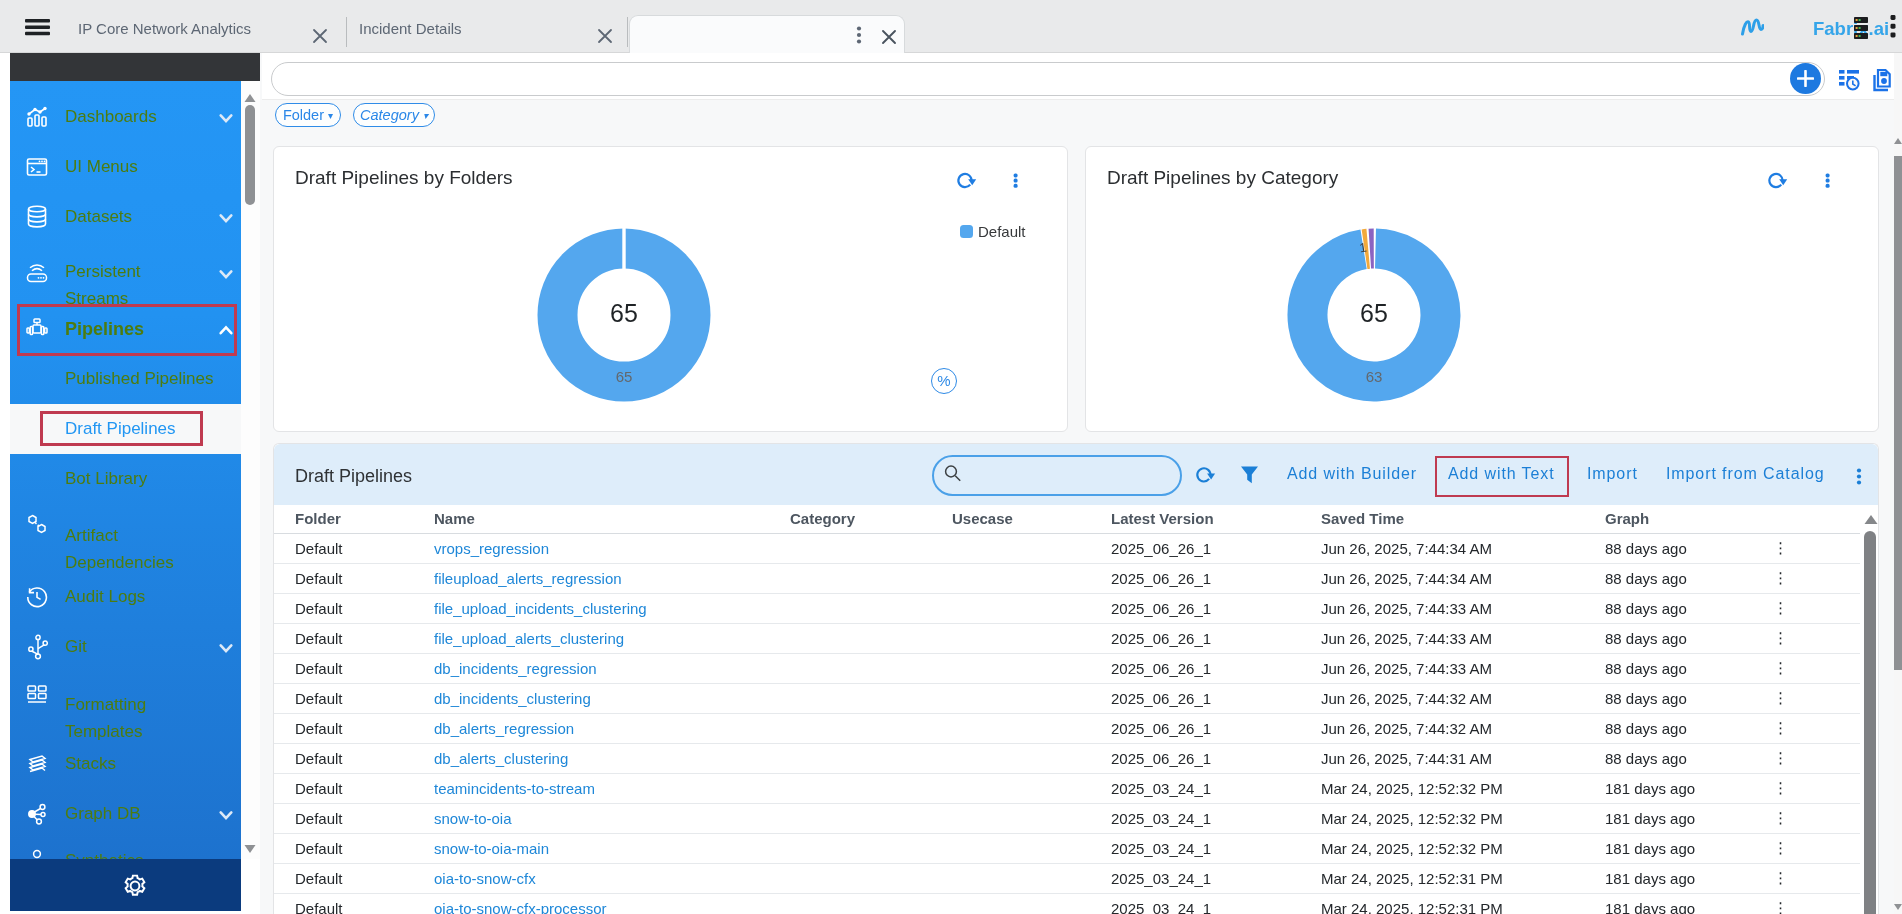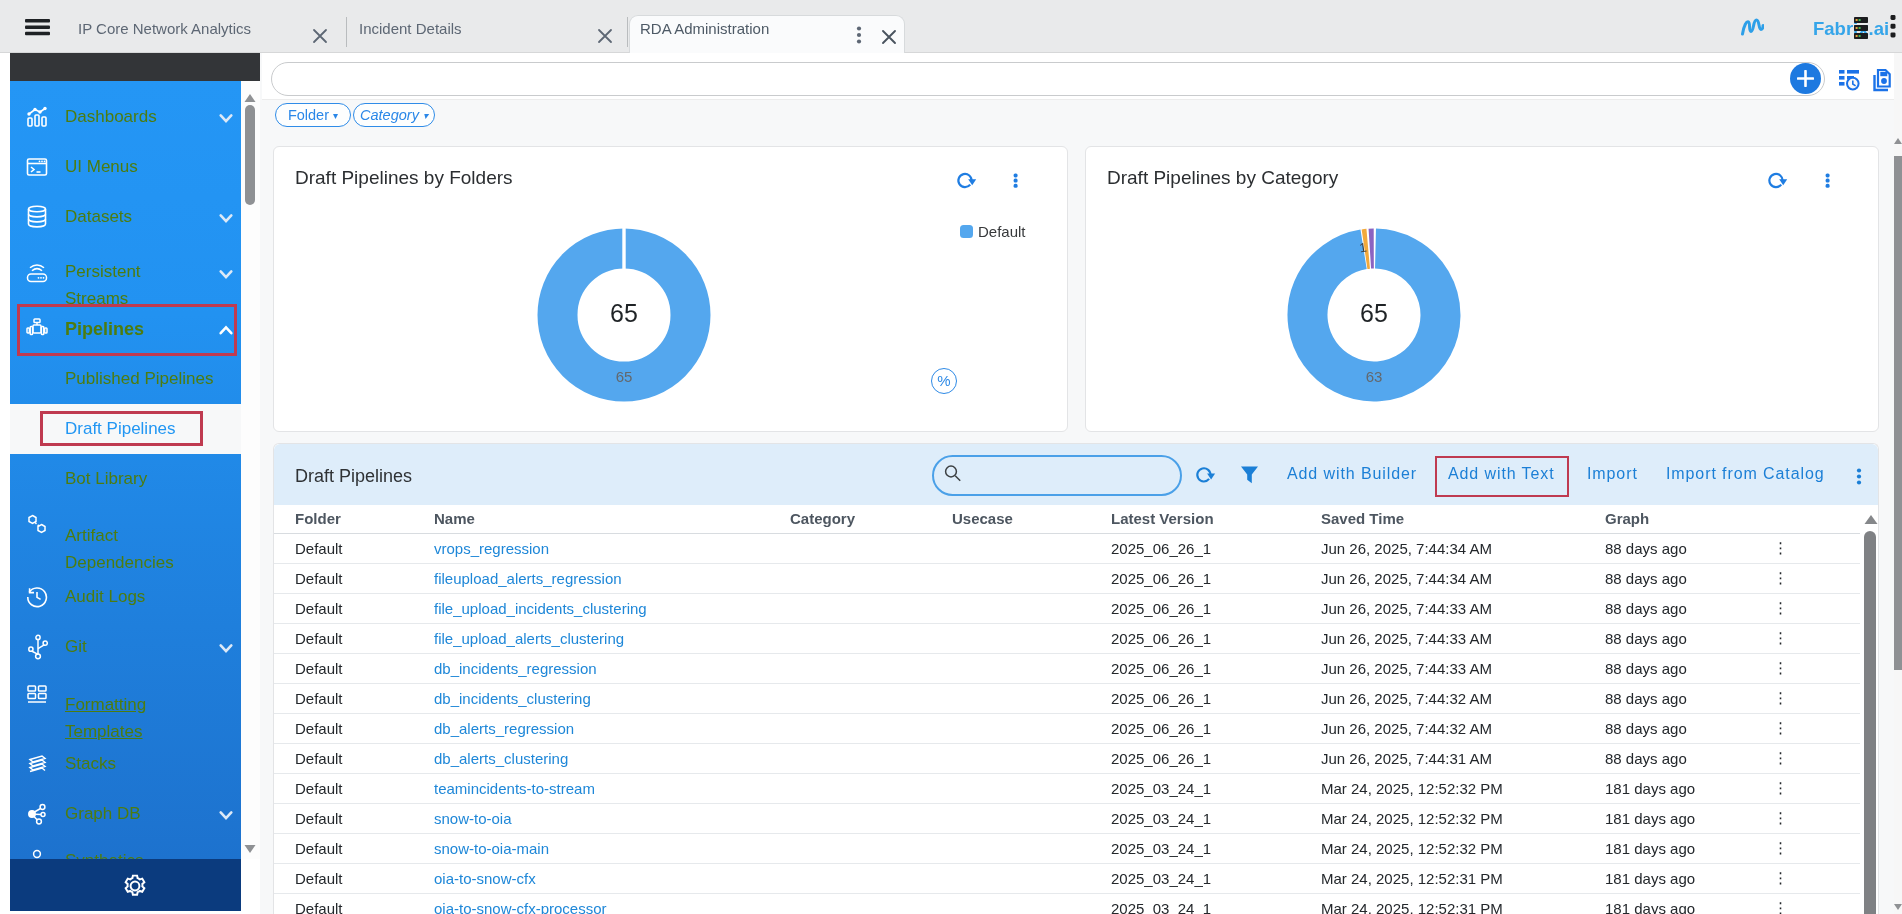--- a/index.html
+++ b/index.html
@@ -63,21 +63,20 @@
   <svg class="abs" style="left:312px;top:28px" width="16" height="16" viewBox="0 0 16 16">
       <path d="M2 2 L14 14 M14 2 L2 14" stroke="#5d6774" stroke-width="1.8" stroke-linecap="round"></path>
     </svg>
   <div class="tabsep" style="left:346px;"></div>
   <div class="tabsep" style="left:627px;"></div>
   <div class="tabtxt" style="left:359px;">Incident Details</div>
   <svg class="abs" style="left:597px;top:28px" width="16" height="16" viewBox="0 0 16 16">
       <path d="M2 2 L14 14 M14 2 L2 14" stroke="#5d6774" stroke-width="1.8" stroke-linecap="round"></path>
     </svg>
   <div class="activetab"></div>
-  <div class="tabtxt" style="left:640px;color:#4e5a66;">RDA Administration</div>
   <svg class="abs" style="left:856px;top:26px" width="6" height="18" viewBox="0 0 6 18">
     <circle cx="3" cy="2.5" r="2.1" fill="#5d6774"></circle>
       <circle cx="3" cy="9" r="2.1" fill="#5d6774"></circle>
       <circle cx="3" cy="15.5" r="2.1" fill="#5d6774"></circle>
   </svg>
   <svg class="abs" style="left:881px;top:29px" width="16" height="16" viewBox="0 0 16 16">
       <path d="M2 2 L14 14 M14 2 L2 14" stroke="#49535e" stroke-width="1.9" stroke-linecap="round"></path>
     </svg>
 
   <svg class="abs" style="left:1741px;top:16px" width="23" height="23" viewBox="0 0 23 23">
@@ -236,21 +235,21 @@
 
     <svg class="abs" style="left:26px;top:683px" width="22" height="22" viewBox="0 0 22 22">
       <g stroke="#fff" fill="none" stroke-width="1.5">
         <rect x="2" y="3" width="7.5" height="5" rx="0.8"></rect>
           <rect x="12.5" y="3" width="7.5" height="5" rx="0.8"></rect>
         <rect x="2" y="10.5" width="7.5" height="5" rx="0.8"></rect>
           <rect x="12.5" y="10.5" width="7.5" height="5" rx="0.8"></rect>
         <path d="M2 19 H20"></path>
       </g>
     </svg>
-    <div class="sitem two" style="top:679px;left:65px;text-decoration:underline;">Formatting<br>Templates</div>
+    <div class="sitem two" style="top:679px;left:65px;">Formatting<br>Templates</div>
 
     <svg class="abs" style="left:26px;top:753px" width="22" height="22" viewBox="0 0 22 22">
       <g stroke="#fff" fill="none" stroke-width="1.5">
         <path d="M4 6.5 L16 3 L19 5.5 L7 9 Z"></path>
         <path d="M4 10.5 L16 7 L19 9.5 L7 13 Z"></path>
         <path d="M4 14.5 L16 11 L19 13.5 L7 17 Z"></path>
         <path d="M4 18.5 L16 15 L19 17.5"></path>
       </g>
     </svg>
     <div class="sitem" style="top:754px;left:65px;">Stacks</div>
@@ -277,21 +276,21 @@
     <div class="sitem" style="top:851px;left:65px;">Synthetics</div>
   </div>
 
   <div class="main">
     <div class="whiterow"></div>
     <div class="searchinput"></div>
     <div class="plus"></div>
     <svg class="abs" style="left:1537px;top:17px" width="17" height="17" viewBox="0 0 17 17">
         <path d="M8.5 1 V16 M1 8.5 H16" stroke="#fff" stroke-width="2.6" stroke-linecap="round"></path>
       </svg>
-    <div class="pill" style="left:15px;width:76px;">Folder <span style="font-size:10px;vertical-align:1.5px;">▾</span></div>
+    <div class="pill" style="left:15px;width:66px;">Folder <span style="font-size:10px;vertical-align:1.5px;">▾</span></div>
     <div class="pill" style="left:93px;width:82px;font-style:italic;">Category <span style="font-size:10px;vertical-align:1.5px;">▾</span></div>
 
     <div class="card" style="left:13px;width:795px;">
       <div class="ctitle">Draft Pipelines by Folders</div>
       <div class="legsq" style="left:686px;top:78px;background:#54a7ee;"></div>
       <div class="legtx" style="left:704px;top:78px;">Default</div>
       <div class="pct" style="left:657px;top:221px;">%</div>
     </div>
     <div class="card" style="left:825px;width:794px;">
       <div class="ctitle">Draft Pipelines by Category</div>

